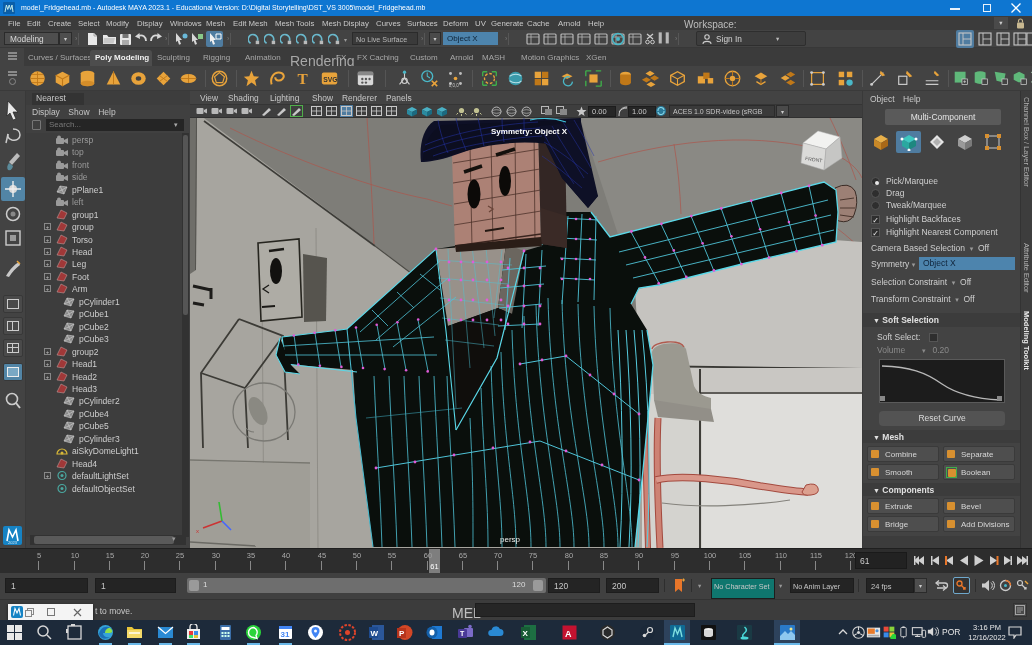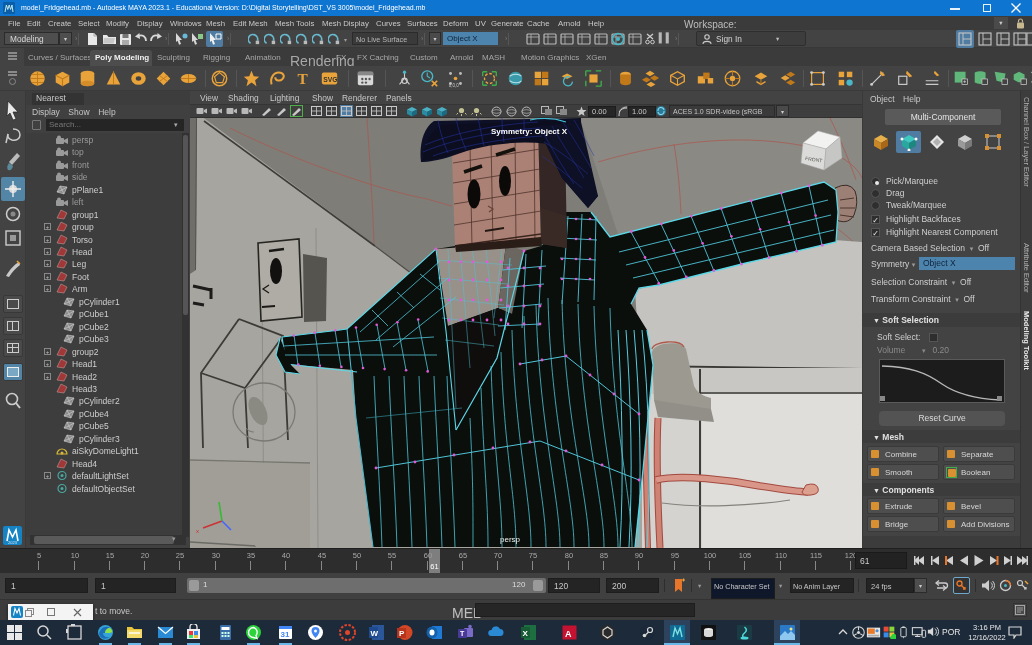--- a/index.html
+++ b/index.html
@@ -1202,21 +1202,21 @@
       <div class="abs" style="left:512px;top:7px;color:#ddd;font-size:8px;">120</div>
       <div class="abs" style="left:548px;top:5px;width:52px;height:15px;background:#242424;border:1px solid #1d1d1d;color:#c8c8c8;font-size:8.5px;padding:2px 5px;">120</div>
       <div class="abs" style="left:606px;top:5px;width:53px;height:15px;background:#242424;border:1px solid #1d1d1d;color:#c8c8c8;font-size:8.5px;padding:2px 5px;">200</div>
       <div class="abs" style="left:664px;top:6px;width:1px;height:13px;background:#2e2e2e;"></div>
       <svg class="abs" style="left:672px;top:5px" width="14" height="15" viewBox="0 0 14 15">
         <path d="M3,1 h7 v13 l-3.5,-3 L3,14 Z" fill="#e8762a"></path>
         <path d="M10,2 h3 M11.5,0.5 v3" stroke="#e8a33b" stroke-width="1.2"></path>
       </svg>
       <div class="abs" style="left:691px;top:6px;width:1px;height:13px;background:#2e2e2e;"></div>
       <div class="abs" style="left:698px;top:9px;color:#999;font-size:6.5px;">▾</div>
-      <div class="abs" style="left:711px;top:5px;width:64px;height:21px;background:#0f172a;border:1px solid #1d1d1d;color:#c8c8c8;font-size:8.5px;padding:2px 5px;font-size:7.2px;white-space:nowrap;overflow:hidden;padding:3px 2px;">No Character Set</div>
+      <div class="abs" style="left:711px;top:5px;width:64px;height:21px;background:#0f766e;border:1px solid #1d1d1d;color:#c8c8c8;font-size:8.5px;padding:2px 5px;font-size:7.2px;white-space:nowrap;overflow:hidden;padding:3px 2px;">No Character Set</div>
       <div class="abs" style="left:779px;top:9px;color:#999;font-size:6.5px;">▾</div>
       <div class="abs" style="left:790px;top:5px;width:64px;height:15px;background:#242424;border:1px solid #1d1d1d;color:#c8c8c8;font-size:8.5px;padding:2px 5px;font-size:7.2px;white-space:nowrap;overflow:hidden;padding:3px 2px;">No Anim Layer</div>
       <div class="abs" style="left:858px;top:6px;width:1px;height:13px;background:#2e2e2e;"></div>
       <div class="abs" style="left:866px;top:5px;width:48px;height:15px;background:#242424;border:1px solid #1d1d1d;color:#c8c8c8;font-size:8.5px;padding:2px 5px;font-size:7.5px;padding:3px 4px;">24 fps</div>
       <div class="abs" style="left:914px;top:5px;width:13px;height:15px;background:#4e4e4e;border:1px solid #2b2b2b;color:#ccc;font-size:6px;text-align:center;line-height:15px;">▾</div>
       <svg class="abs" style="left:934px;top:6px" width="15" height="13" viewBox="0 0 15 13">
         <path d="M3,4 h8 a2.5,2.5 0 0 1 0,5 h-8" fill="none" stroke="#ccc" stroke-width="1.3"></path>
         <path d="M5,1.5 L2,4 L5,6.5 M9,6.5 L12,9 L9,11.5" fill="none" stroke="#ccc" stroke-width="1.3"></path>
       </svg>
       <div class="abs" style="left:953px;top:4px;width:17px;height:17px;background:#333;border:1.5px solid #6fa8cc;border-radius:2px;"></div>

